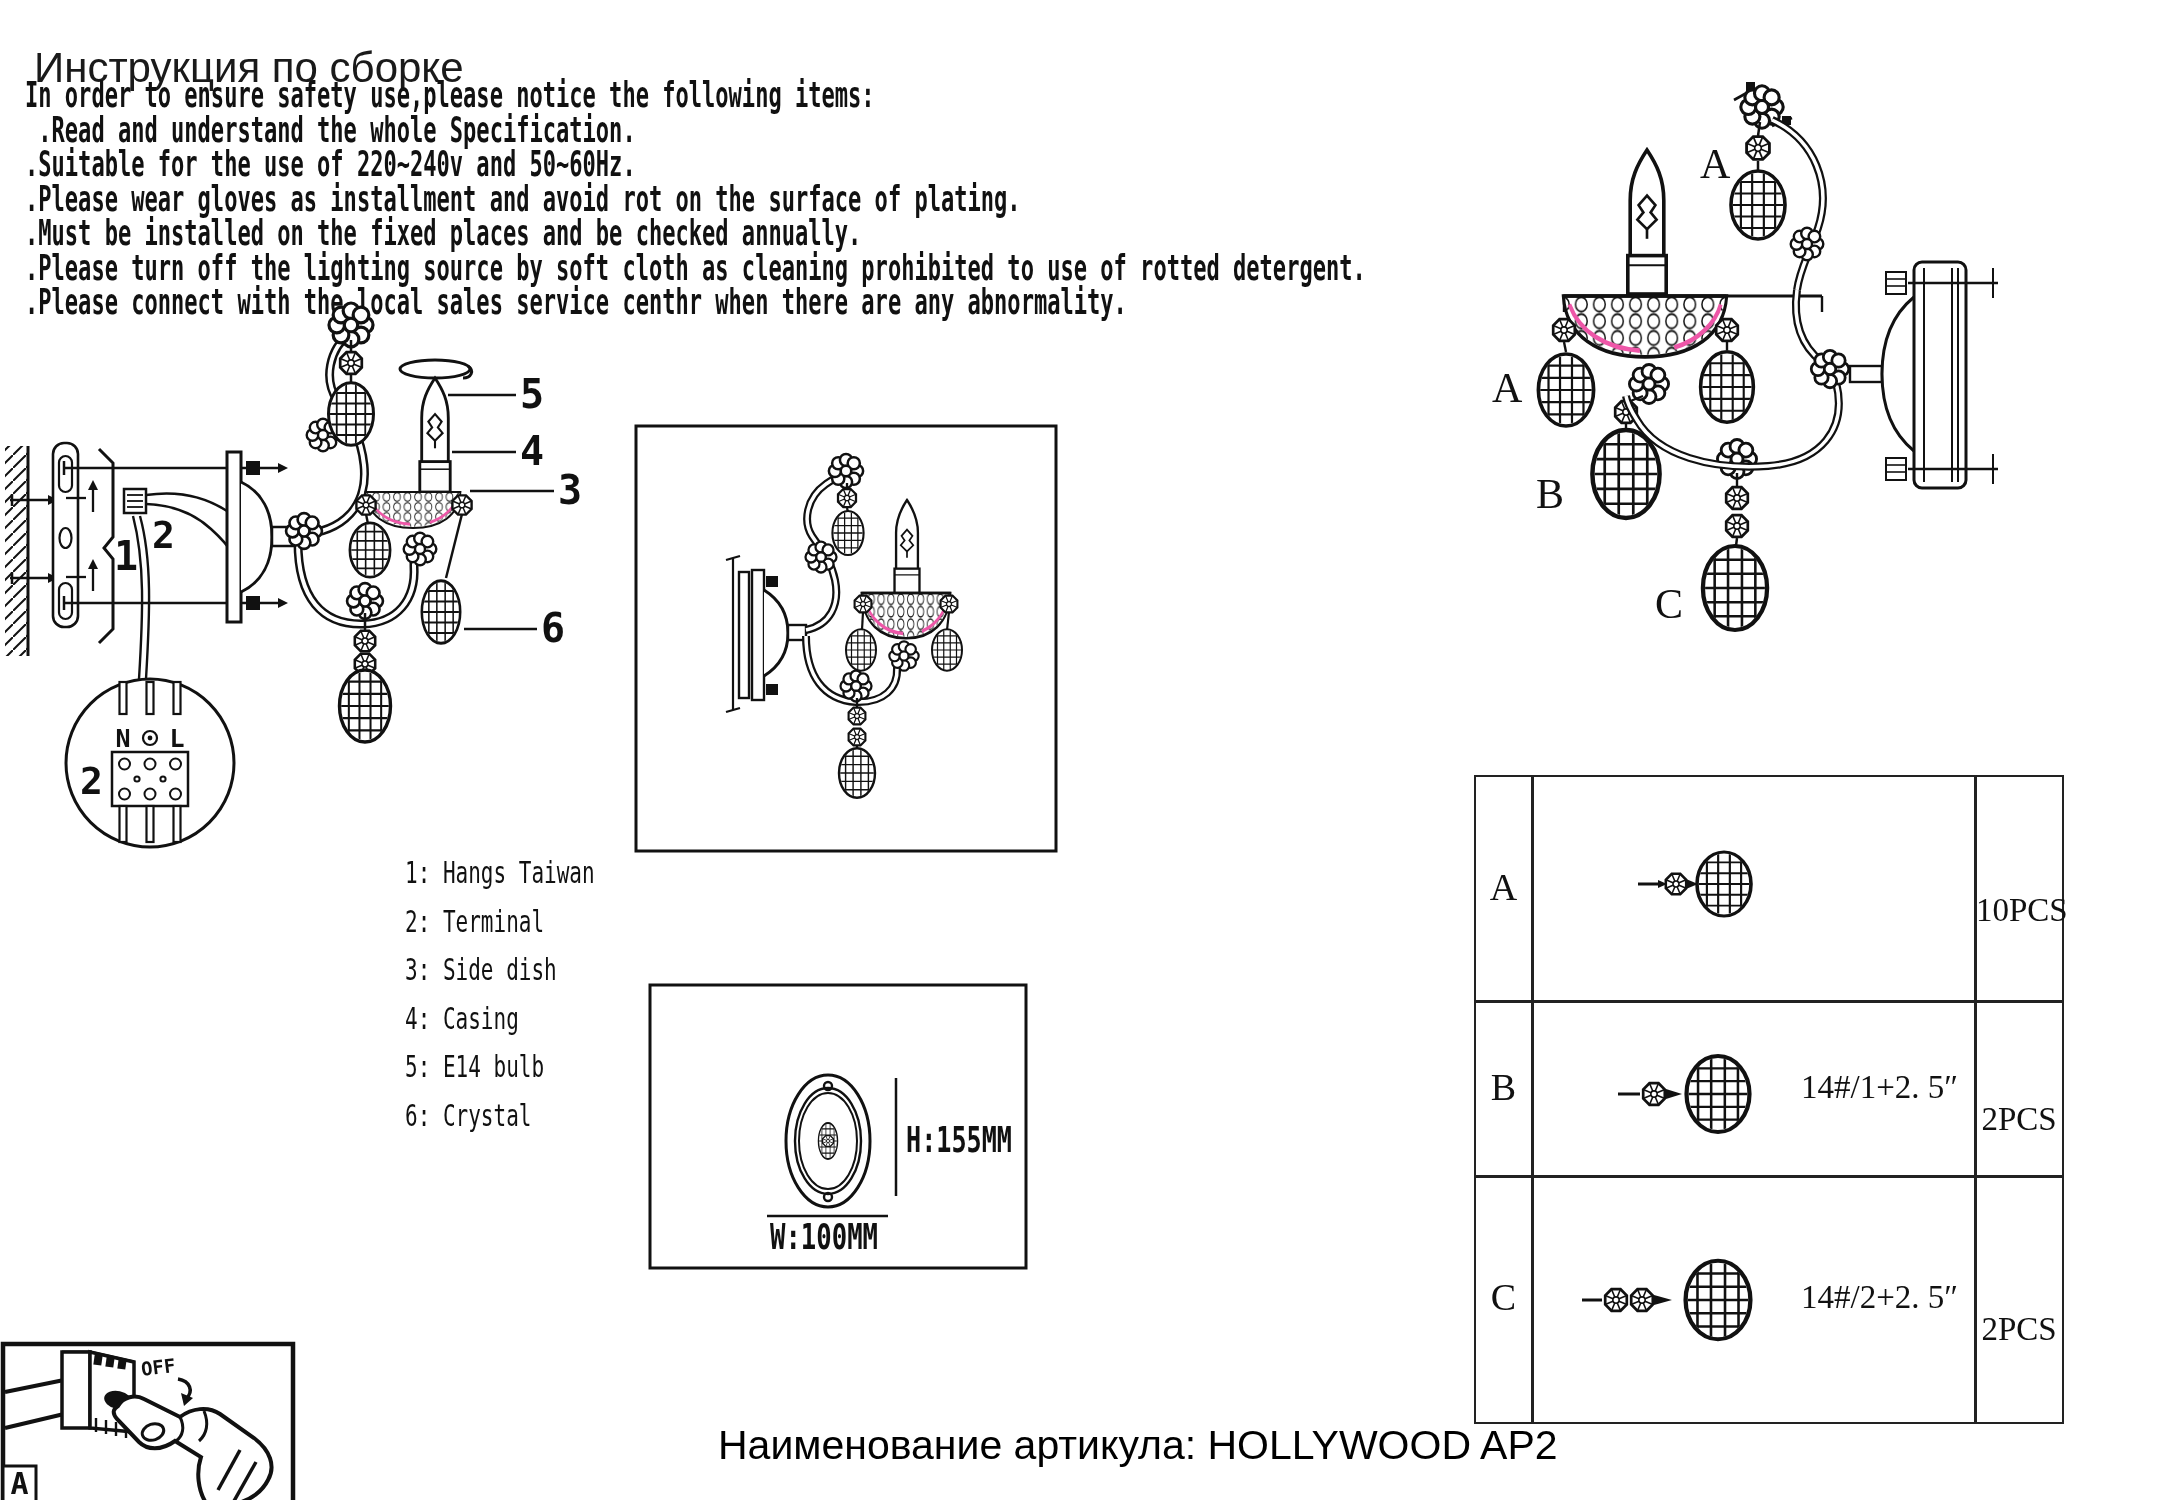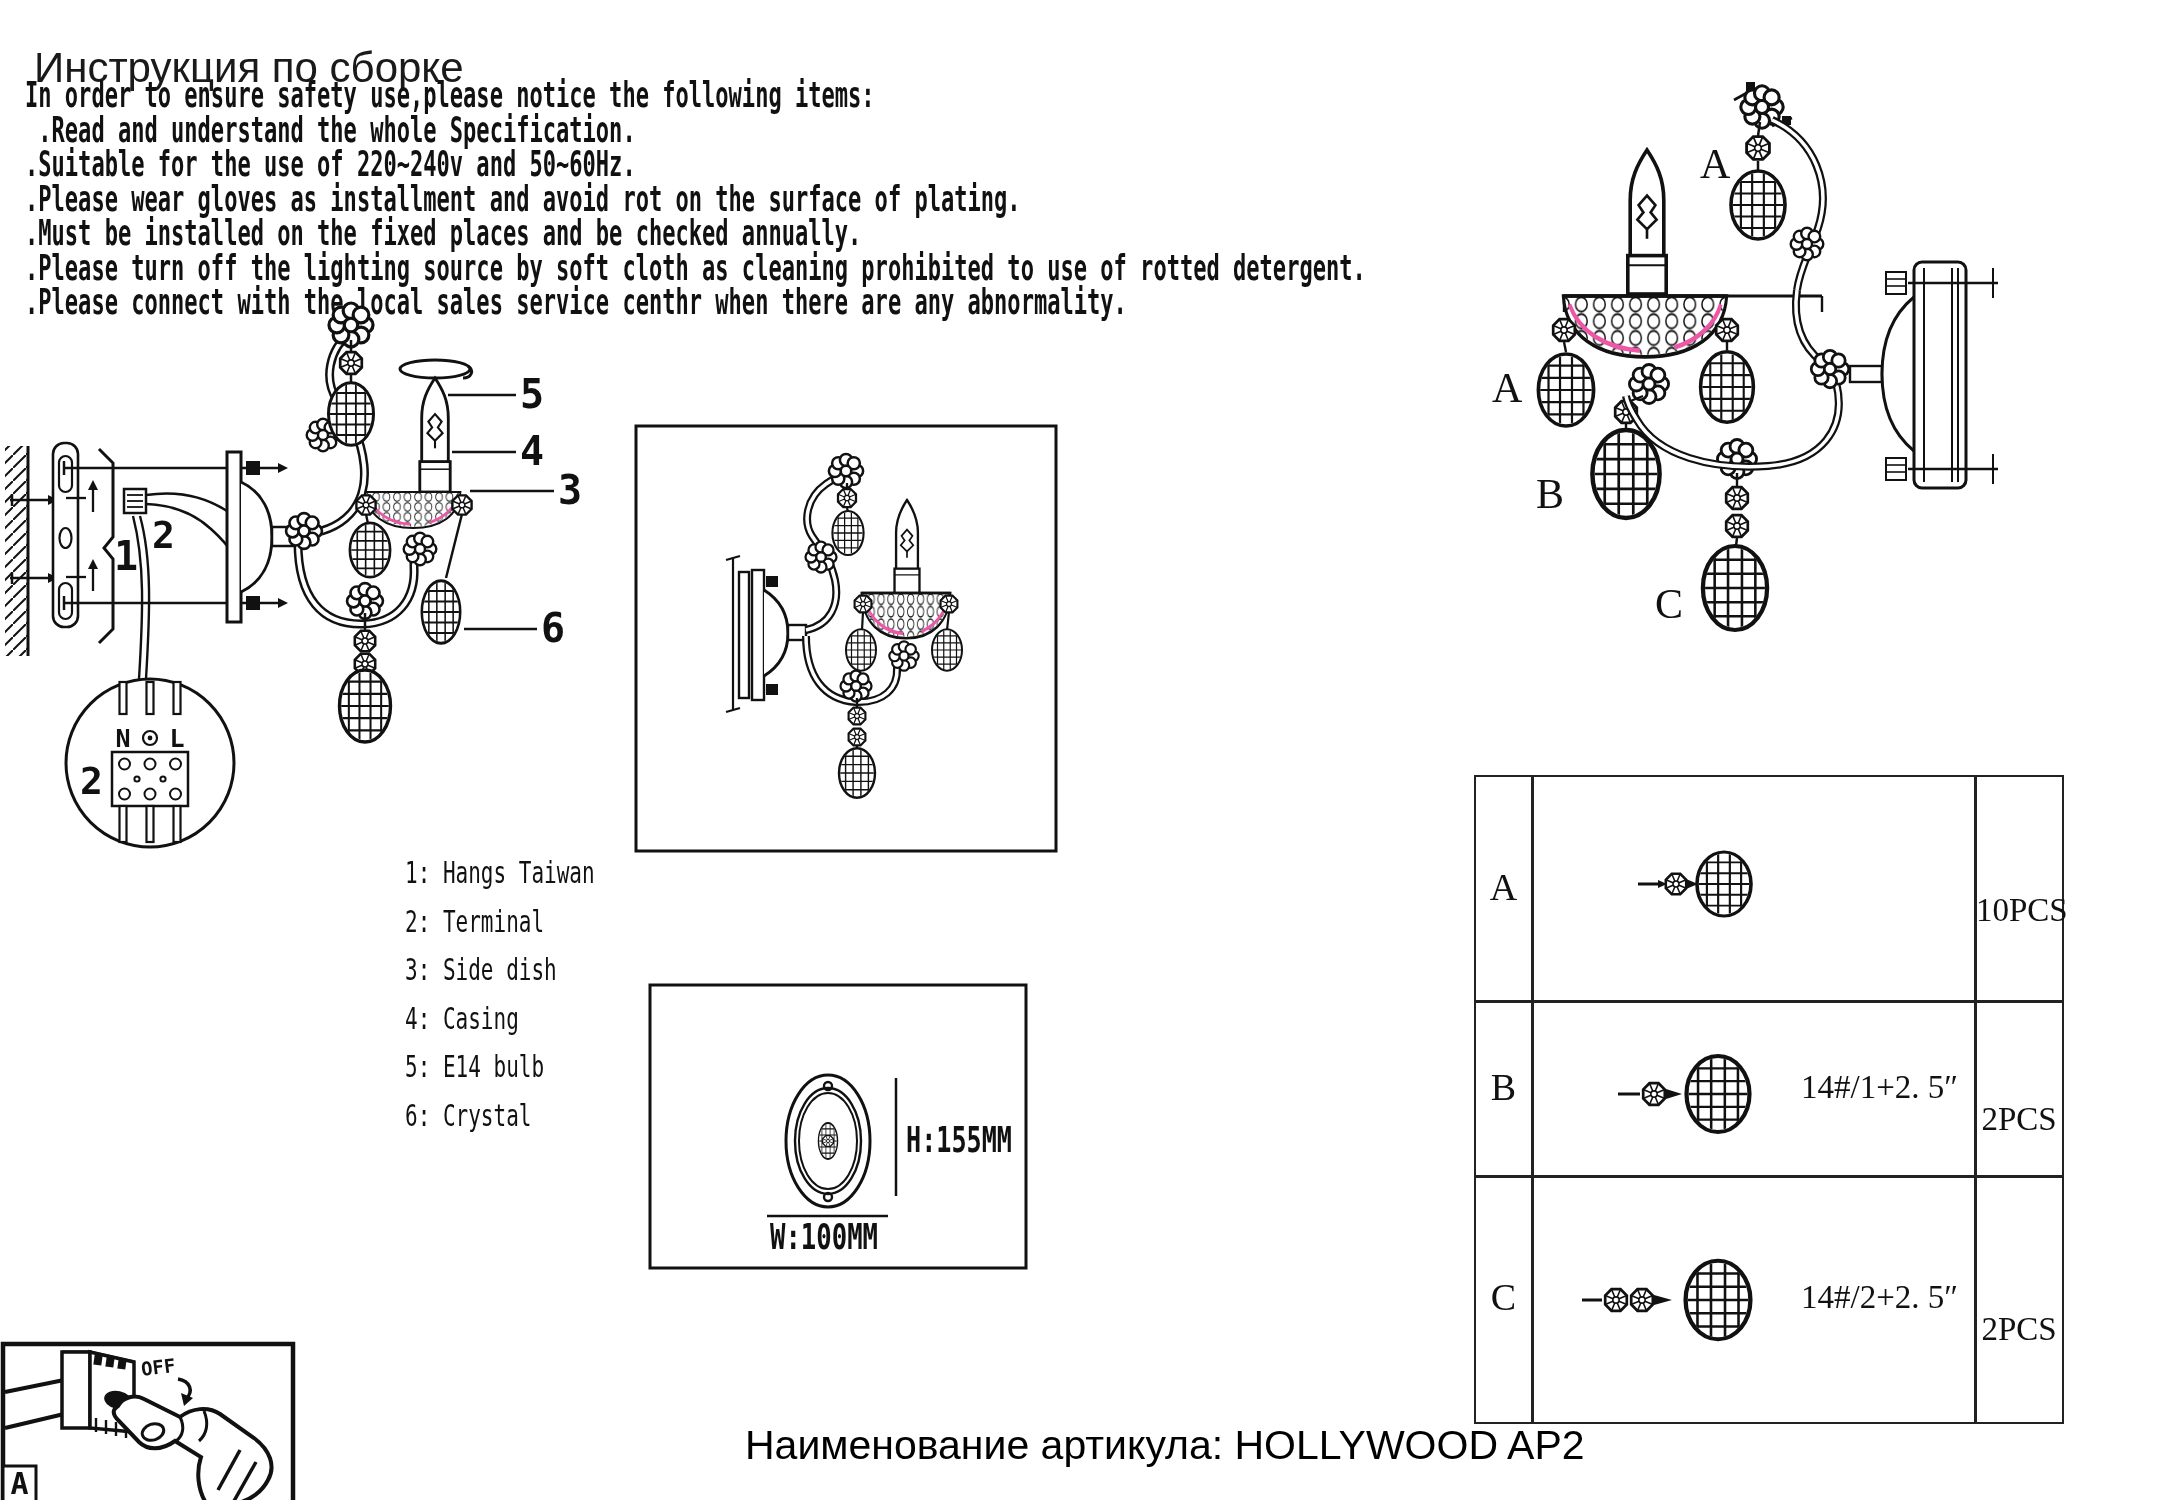--- a/index.html
+++ b/index.html
@@ -6,21 +6,21 @@
   .page{position:relative;width:2174px;height:1500px;background:#ffffff;overflow:hidden;
         font-family:"Liberation Sans",sans-serif;color:#111;}
   .abs{position:absolute;}
   .title{left:34px;top:44px;font-size:42px;color:#1a1a1a;letter-spacing:0px;}
   .safety{left:25px;top:78px;font-size:35px;line-height:34.5px;
           font-family:"DejaVu Sans Mono",monospace;font-weight:bold;}
   .safety div{transform:scaleX(0.63);transform-origin:0 50%;white-space:pre;}
   .parts-list{left:405px;top:849px;font-size:30px;line-height:48.6px;
           font-family:"DejaVu Sans Mono",monospace;font-weight:normal;}
   .parts-list div{transform:scaleX(0.70);transform-origin:0 50%;white-space:pre;}
-  .footer-line{left:718px;top:1422px;font-size:41px;color:#000;margin-left:27px;}
+  .footer-line{left:718px;top:1422px;font-size:41px;color:#000;}
   
   .ptable{left:1474px;top:775px;width:586px;height:645px;border:2.5px solid #222;}
   .ptable .vline{position:absolute;top:0;bottom:0;width:2.5px;background:#222;}
   .ptable .hline{position:absolute;left:0;right:0;height:2.5px;background:#222;}
   .ptable .cell{position:absolute;font-family:"Liberation Serif",serif;color:#111;}
   .cell.letter{left:0;width:55px;text-align:center;font-size:38px;}
   .cell.spec{left:60px;width:422px;text-align:right;font-size:33px;}
   .cell.qty{left:500px;width:86px;text-align:center;font-size:33px;margin-top:32px;}
   svg.overlay{position:absolute;left:0;top:0;pointer-events:none;}
   svg text{fill:#111;}

